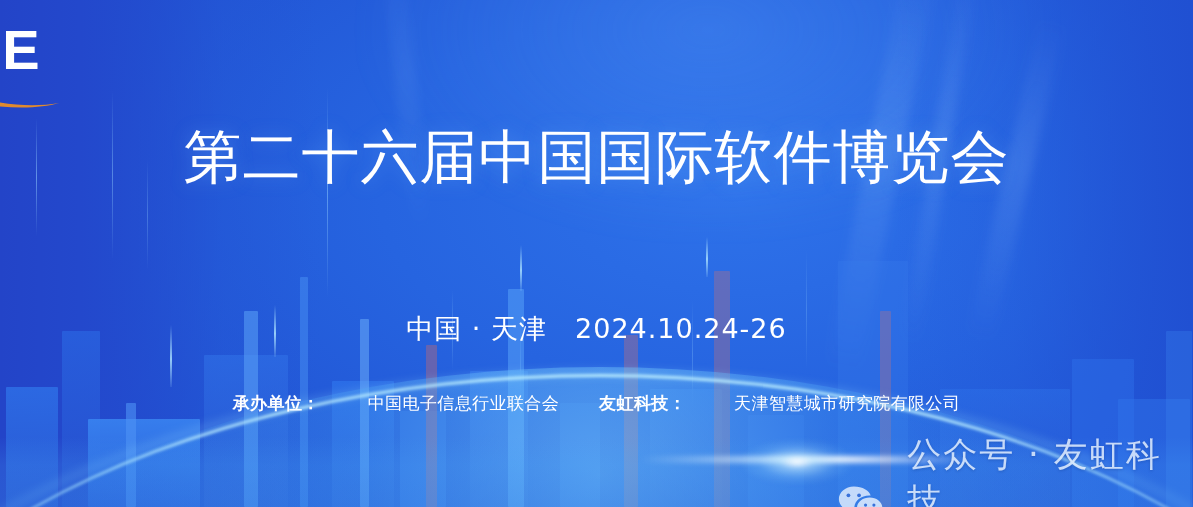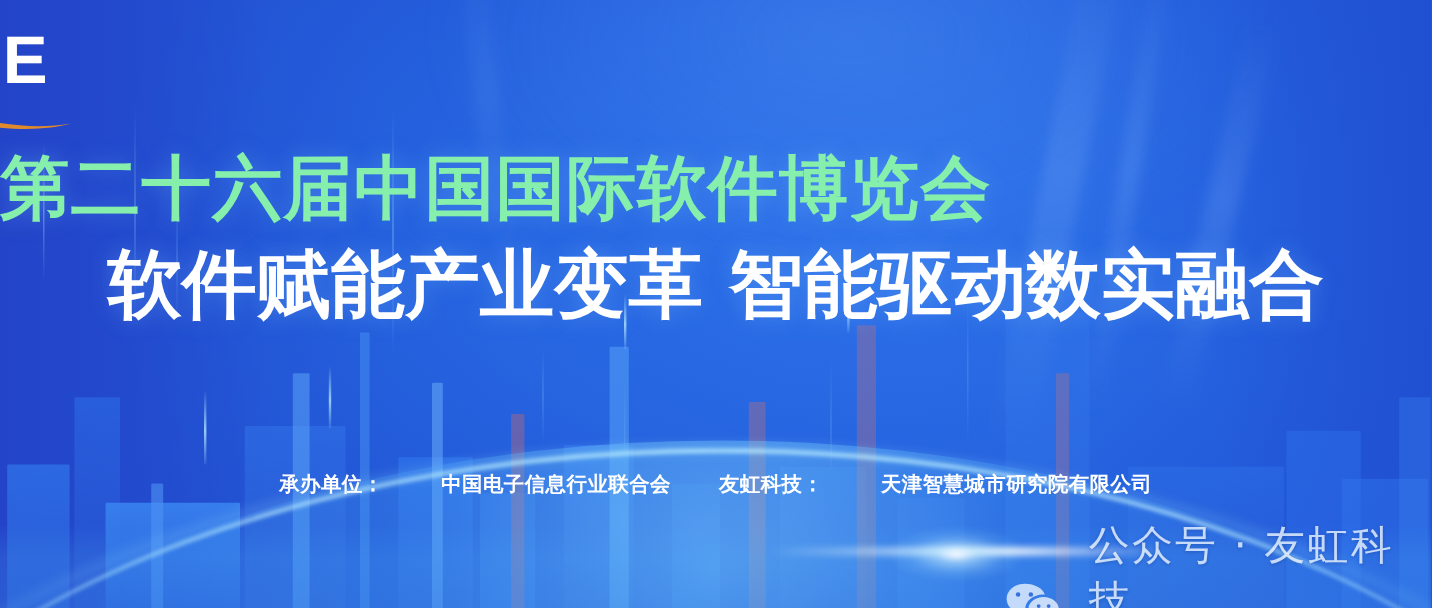--- a/index.html
+++ b/index.html
@@ -123,23 +123,24 @@
     font-size: 56px; font-weight: bold; color: #ffffff;
     letter-spacing: 1px; line-height: 1;
     font-family: "Liberation Sans", sans-serif;
   }
   .logo-swoosh { position: absolute; left: -40px; top: 48px; }
 
   
   .title1 {
     position: absolute;
     left: 0; right: 0; top: 128px;
+    text-align: center;
     font-size: 58px;
-    font-weight: bold;
-    color: #86efac;
+    font-weight: normal;
+    color: #ffffff;
     letter-spacing: 1px;
     line-height: 1;
     text-shadow: 0 0 18px rgba(120,190,255,0.35);
     font-family: "DejaVu Sans", "Liberation Sans", sans-serif;
   }
   .title2 {
     position: absolute;
     left: 0; right: 0; top: 206px;
     text-align: center;
     font-size: 62px;
@@ -164,21 +165,21 @@
     position: absolute;
     left: 0; right: 0; top: 392px;
     text-align: center;
     font-size: 17px;
     color: #ffffff;
     letter-spacing: 0.4px;
     font-family: "DejaVu Sans", "Liberation Sans", sans-serif;
     white-space: nowrap;
   }
   .orglabel { font-weight: bold; }
-  .orgval { font-weight: bold; padding-left: 48px; }
+  .orgval { font-weight: normal; padding-left: 48px; }
   .orggap { display: inline-block; width: 40px; }
 
   
   .watermark {
     position: absolute;
     left: 838px; top: 432px;
     display: flex;
     align-items: flex-end;
     gap: 24px;
     opacity: 0.80;
@@ -255,22 +256,22 @@
   <div class="flare"></div>
 
   <div class="logo-wrap">
     <div class="logo-text">SE</div>
     <svg class="logo-swoosh" width="180" height="42" viewBox="0 0 180 42">
       <path d="M2 6 C 40 30, 95 40, 135 33 C 105 42, 45 38, 2 16 Z" fill="#e08a2e"></path>
     </svg>
   </div>
 
   <div class="title1">第二十六届中国国际软件博览会</div>
-  <div class="title2">软件赋能产业变革 智能驱动数实融合</div>
-
+
+  <div class="datebar">中国 · 天津　2024.10.24-26</div>
 
   <div class="orgline">
     <span class="orglabel">承办单位：</span><span class="orgval">中国电子信息行业联合会</span><span class="orggap"></span><span class="orglabel">友虹科技：</span><span class="orgval">天津智慧城市研究院有限公司</span>
   </div>
 
   <div class="watermark">
     <svg width="46" height="40" viewBox="0 0 46 40">
       <path d="M16.2 2.2 C7.6 2.2 0.9 8.1 0.9 15.0 c0 3.9 2.2 7.4 5.6 9.7 l-1.5 4.4 5.1 -2.6 c1.8 0.5 3.7 0.8 5.6 0.8 0.5 0 1.0 0 1.5 -0.05 -0.4 -1.1 -0.6 -2.2 -0.6 -3.4 0 -6.9 6.7 -12.5 15.0 -12.5 0.6 0 1.1 0.02 1.6 0.07 C31.9 6.4 24.8 2.2 16.2 2.2 Z" fill="#e8f2ff"></path>
       <circle cx="10.6" cy="11.2" r="1.9" fill="#3a6fd8"></circle>
       <circle cx="21.4" cy="11.2" r="1.9" fill="#3a6fd8"></circle>

